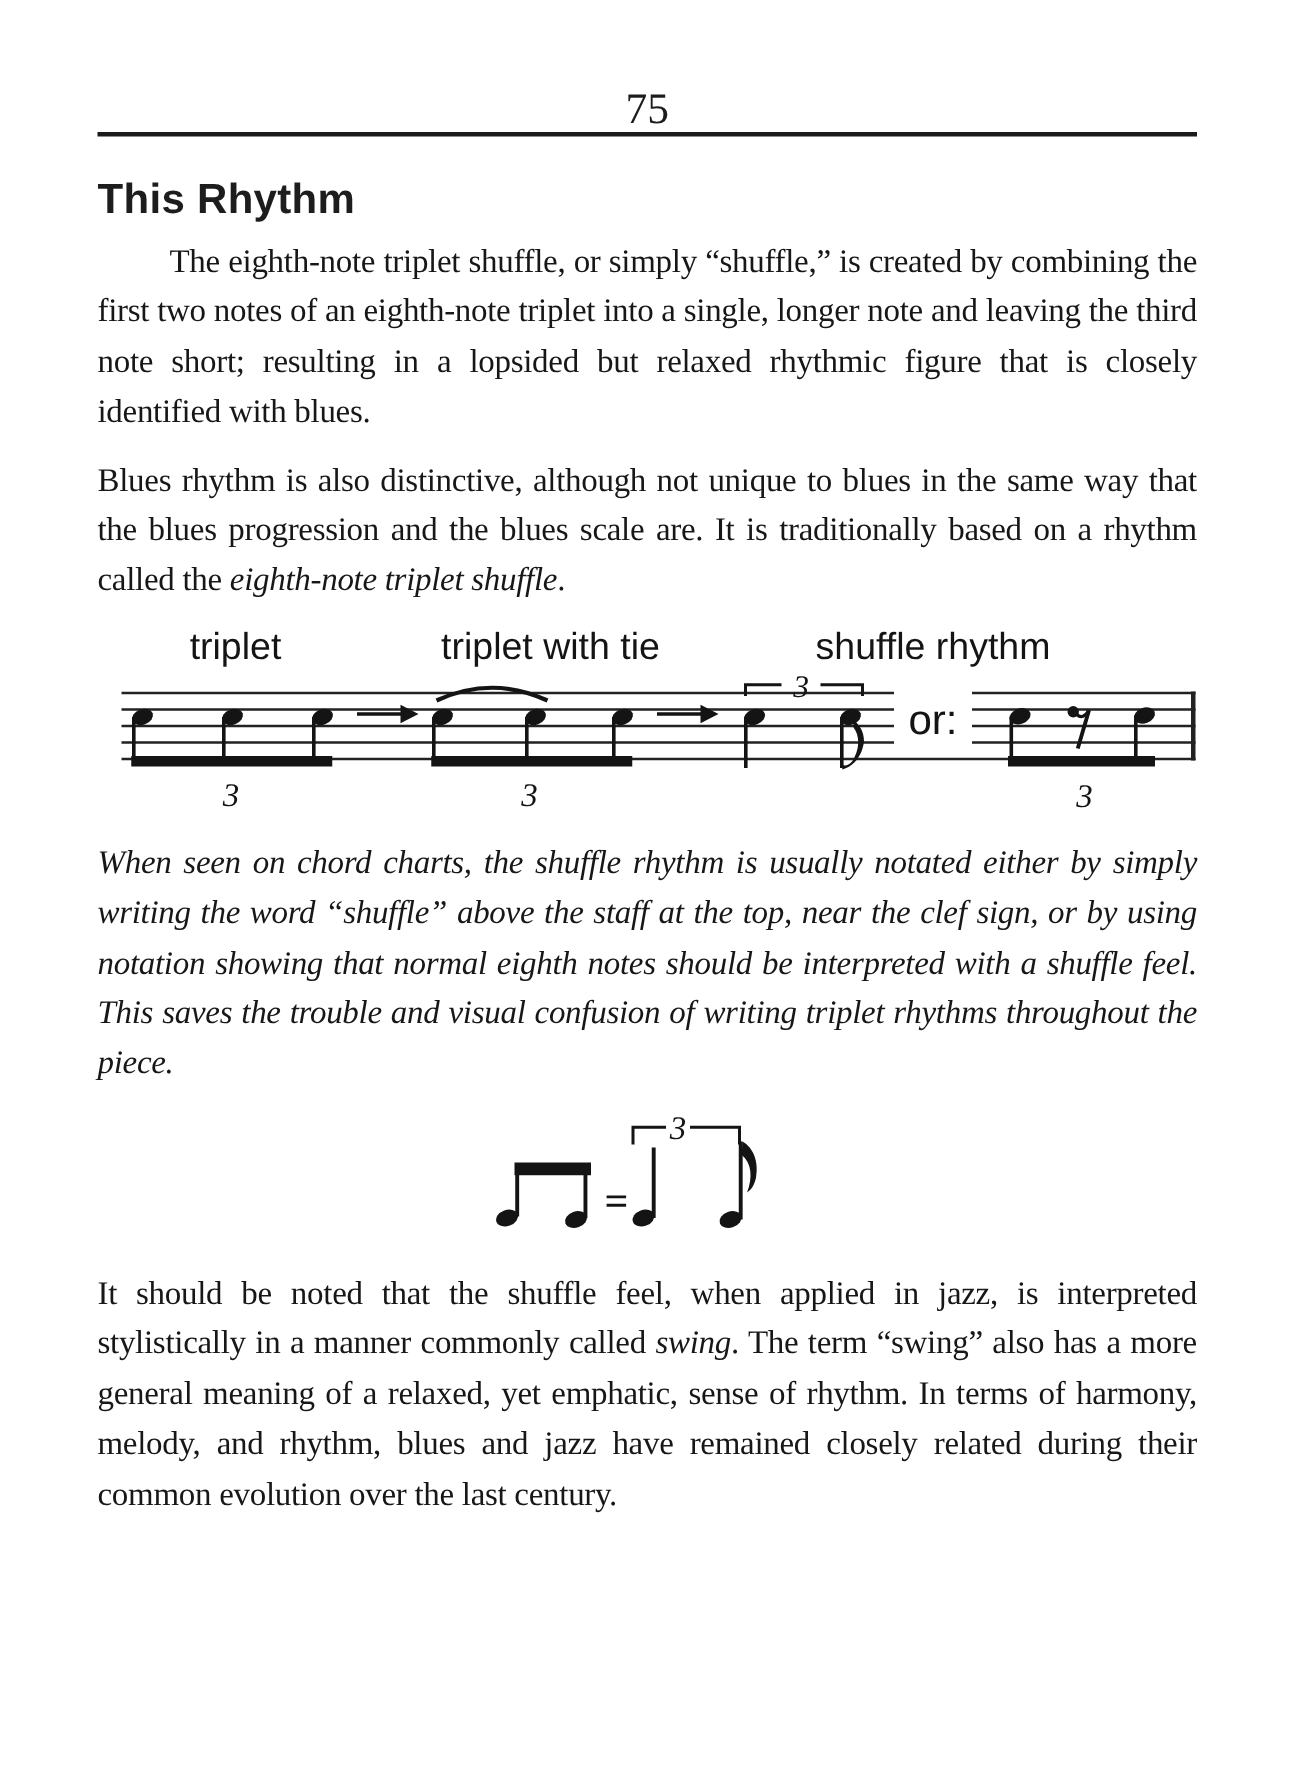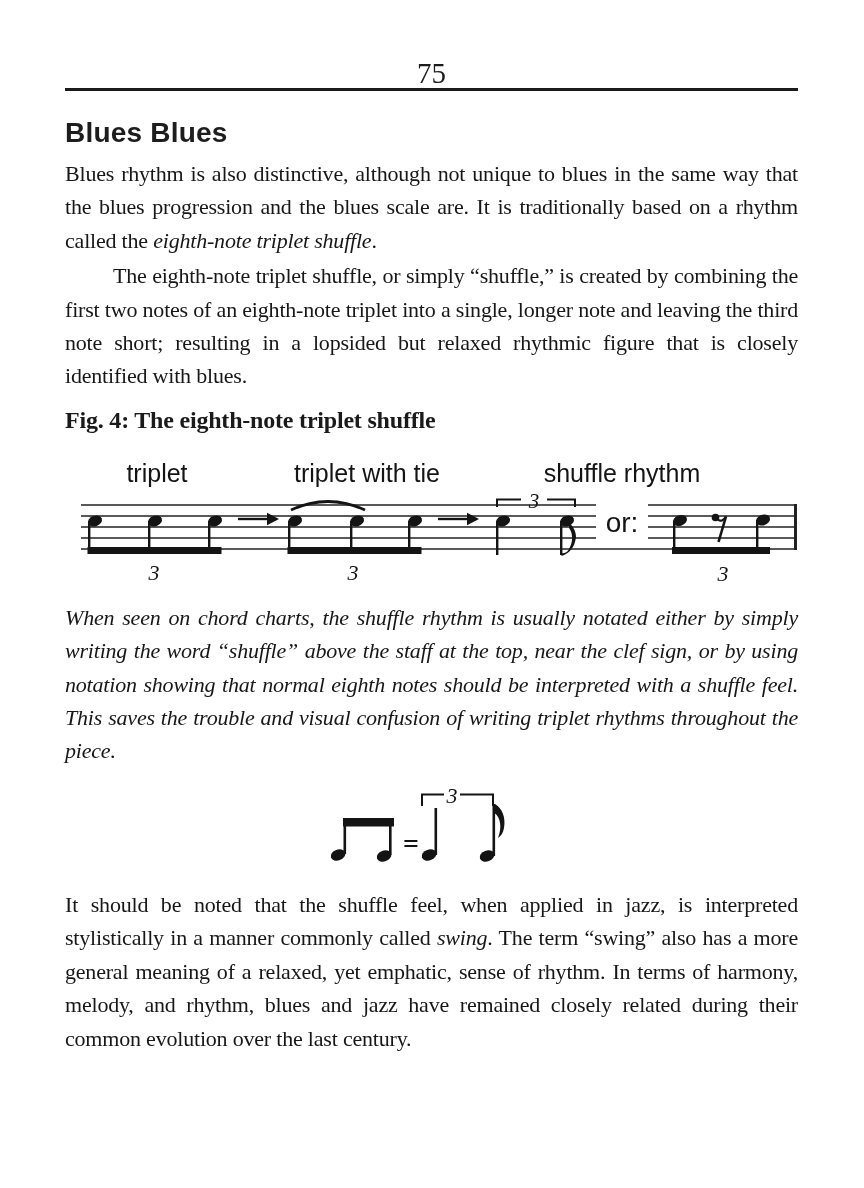--- a/index.html
+++ b/index.html
@@ -60,29 +60,28 @@
     font-family:"Liberation Serif", serif;font-weight:bold;font-size:28px;fill:#141414;
   }
 </style>
 </head>
 <body>
 
 <div id="page">
 
   <div class="pagenum">75</div>
   <div class="rule"></div>
-  <h1 class="heading">Blues Blues</h1>
+  <h1 class="heading">This Rhythm</h1>
 
   <div id="content">
 
+    <p class="body indent" id="p2">The eighth-note triplet shuffle, or simply “shuffle,” is created by combining the first two notes of an eighth-note triplet into a single, longer note and leaving the third note short; resulting in a lopsided but relaxed rhythmic figure that is closely identified with blues.</p>
+
     <p class="body" id="p1"><span>Blues rhythm is also distinctive, although not unique to blues in the same way that the blues progression and the blues scale are. It is traditionally based on a rhythm called the </span><span class="it">eighth-note triplet shuffle</span><span>.</span></p>
 
-    <p class="body indent" id="p2">The eighth-note triplet shuffle, or simply “shuffle,” is created by combining the first two notes of an eighth-note triplet into a single, longer note and leaving the third note short; resulting in a lopsided but relaxed rhythmic figure that is closely identified with blues.</p>
-
-    <div class="figcap" id="cap4">Fig. 4: The eighth-note triplet shuffle</div>
 
     <figure id="fig4">
       <svg width="733" height="152" viewBox="0 0 733 152">
         <defs>
           <ellipse id="nh" cx="0" cy="0" rx="7.2" ry="5.2" transform="rotate(-20)"></ellipse>
         </defs>
 
         <text class="slabel" x="92" y="34" text-anchor="middle">triplet</text>
         <text class="slabel" x="302" y="34" text-anchor="middle">triplet with tie</text>
         <text class="slabel" x="557" y="34" text-anchor="middle">shuffle rhythm</text>

